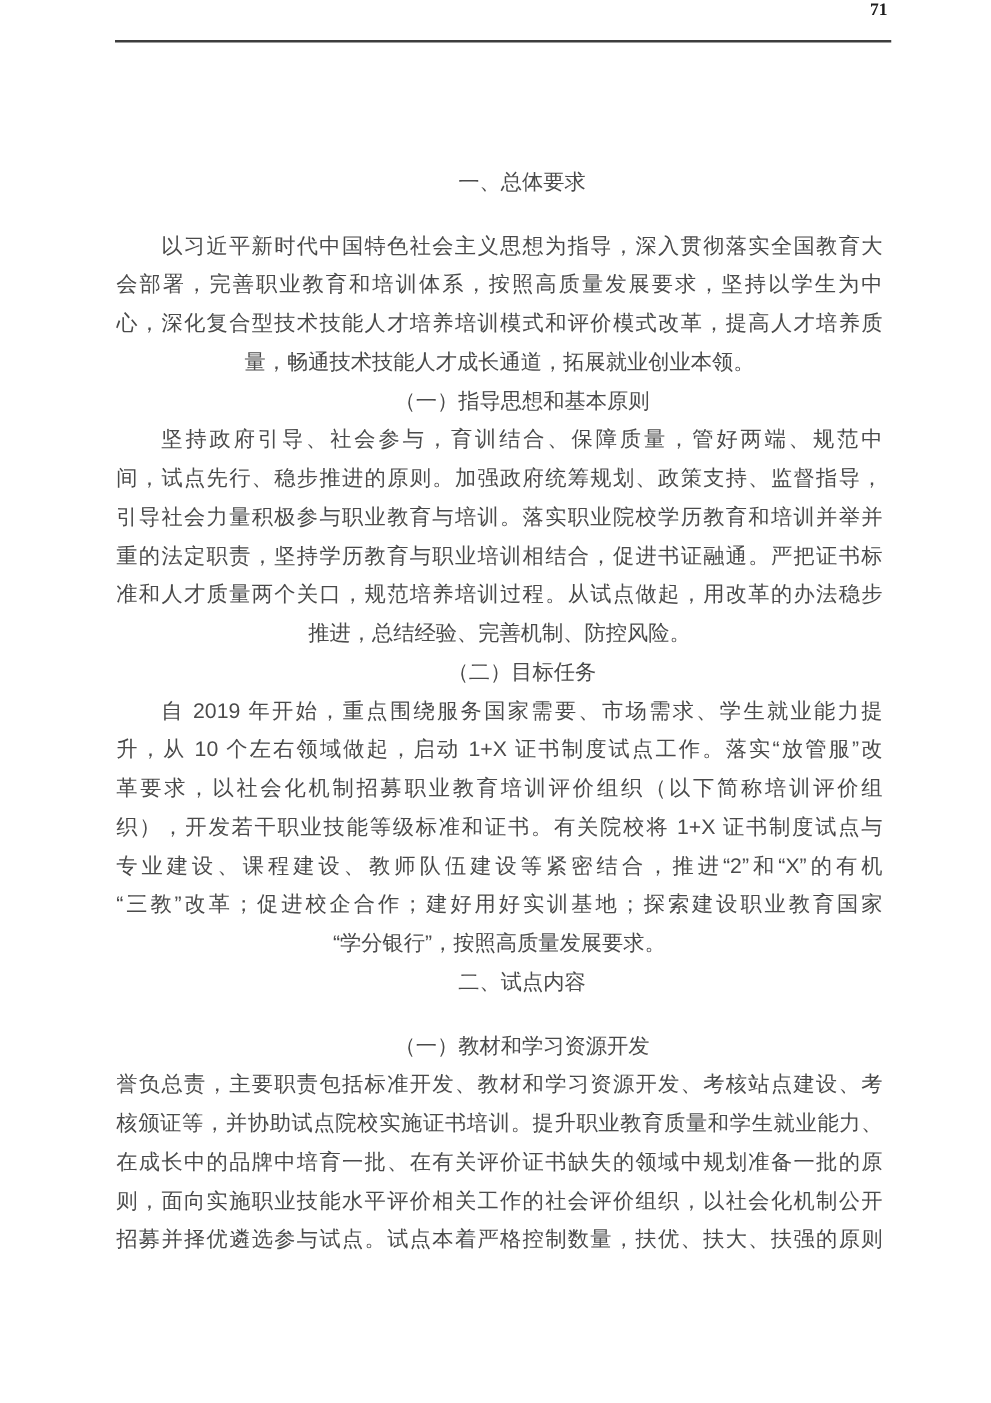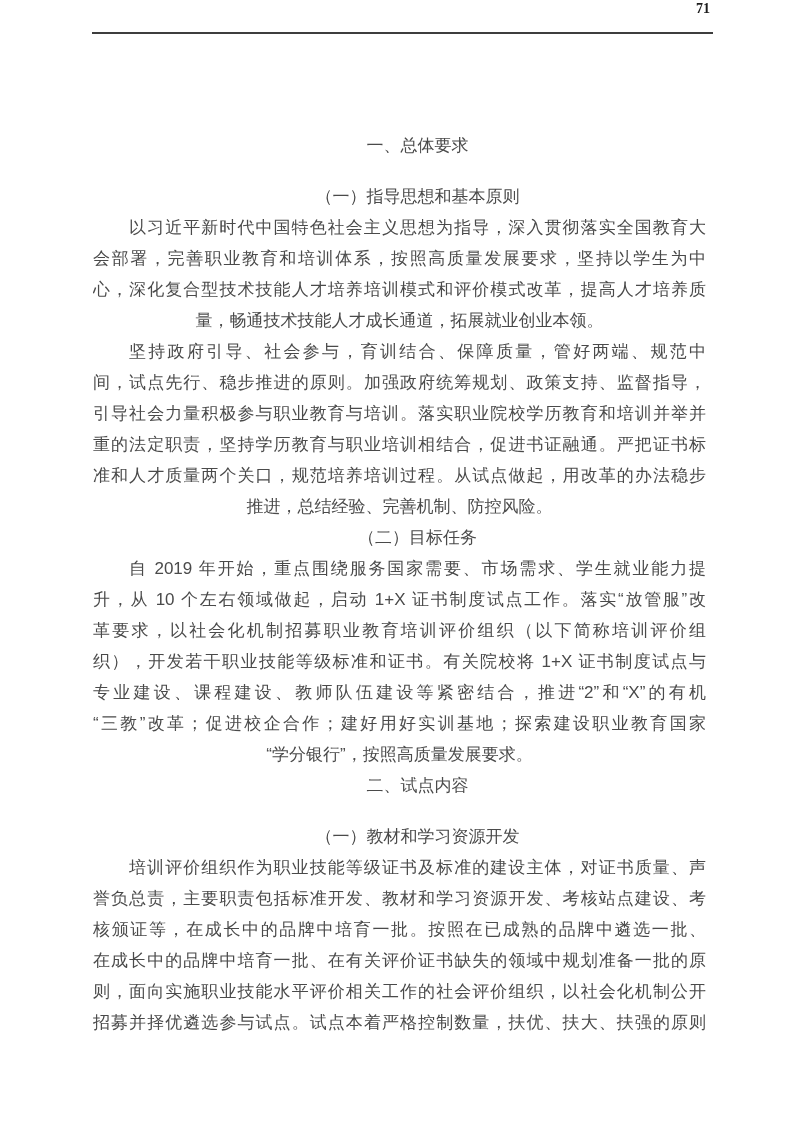--- a/index.html
+++ b/index.html
@@ -49,28 +49,28 @@
 <body style="background: rgb(255, 255, 255);">
 
 <div class="page-number" style="color: rgb(28, 28, 28);">71</div>
 
 <div class="header-rule" style="background: rgb(61, 61, 61);"></div>
 
 <div class="content" style="color: rgb(74, 74, 74);">
     <div class="block h1">
       <div class="line indent">一、总体要求</div>
     </div>
-    <div class="block h2">
-      <div class="line indent">（一）指导思想和基本原则</div>
-    </div>
     <div class="block para">
       <div class="line indent fill">以习近平新时代中国特色社会主义思想为指导，深入贯彻落实全国教育大</div>
       <div class="line fill">会部署，完善职业教育和培训体系，按照高质量发展要求，坚持以学生为中</div>
       <div class="line fill">心，深化复合型技术技能人才培养培训模式和评价模式改革，提高人才培养质</div>
       <div class="line">量，畅通技术技能人才成长通道，拓展就业创业本领。</div>
+    </div>
+    <div class="block h2">
+      <div class="line indent">（一）指导思想和基本原则</div>
     </div>
     <div class="block para">
       <div class="line indent fill">坚持政府引导、社会参与，育训结合、保障质量，管好两端、规范中</div>
       <div class="line fill">间，试点先行、稳步推进的原则。加强政府统筹规划、政策支持、监督指导，</div>
       <div class="line fill">引导社会力量积极参与职业教育与培训。落实职业院校学历教育和培训并举并</div>
       <div class="line fill">重的法定职责，坚持学历教育与职业培训相结合，促进书证融通。严把证书标</div>
       <div class="line fill">准和人才质量两个关口，规范培养培训过程。从试点做起，用改革的办法稳步</div>
       <div class="line">推进，总结经验、完善机制、防控风险。</div>
     </div>
     <div class="block h2">
@@ -85,20 +85,19 @@
       <div class="line fill">“三教”改革；促进校企合作；建好用好实训基地；探索建设职业教育国家</div>
       <div class="line">“学分银行”，按照高质量发展要求。</div>
     </div>
     <div class="block h1">
       <div class="line indent">二、试点内容</div>
     </div>
     <div class="block h2">
       <div class="line indent">（一）教材和学习资源开发</div>
     </div>
     <div class="block para">
-      <div class="line indent fill">培训评价组织作为职业技能等级证书及标准的建设主体，对证书质量、声</div>
       <div class="line fill">誉负总责，主要职责包括标准开发、教材和学习资源开发、考核站点建设、考</div>
-      <div class="line fill">核颁证等，在成长中的品牌中培育一批。按照在已成熟的品牌中遴选一批、</div>
+      <div class="line fill">核颁证等，并协助试点院校实施证书培训。提升职业教育质量和学生就业能力、</div>
       <div class="line fill">在成长中的品牌中培育一批、在有关评价证书缺失的领域中规划准备一批的原</div>
       <div class="line fill">则，面向实施职业技能水平评价相关工作的社会评价组织，以社会化机制公开</div>
       <div class="line fill">招募并择优遴选参与试点。试点本着严格控制数量，扶优、扶大、扶强的原则</div>
     </div>
   </div>
 
 </body></html>

